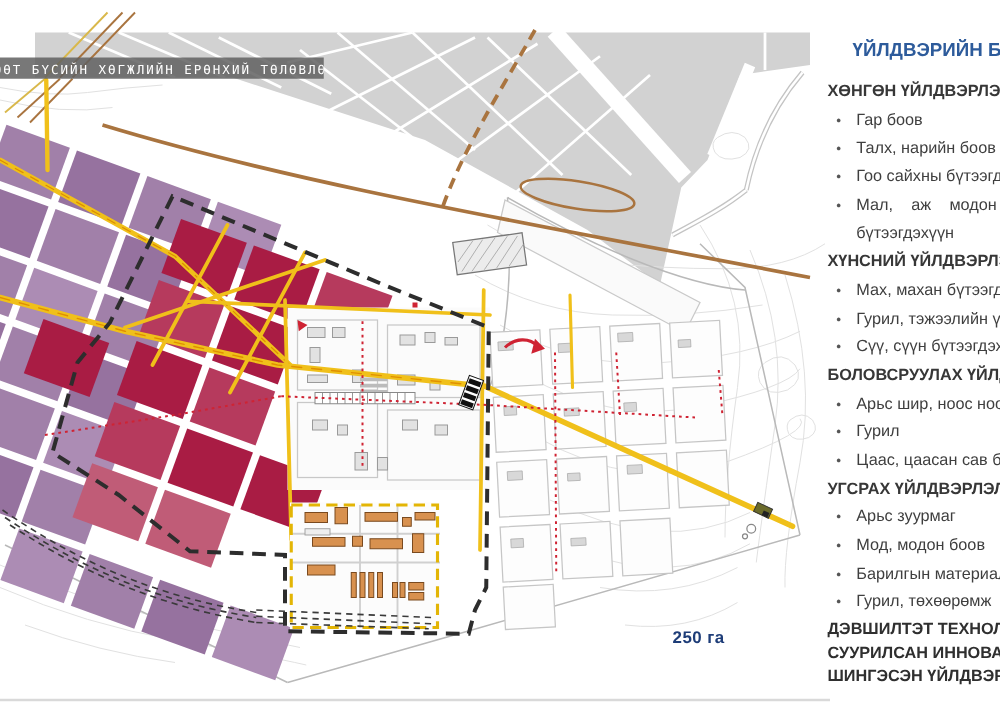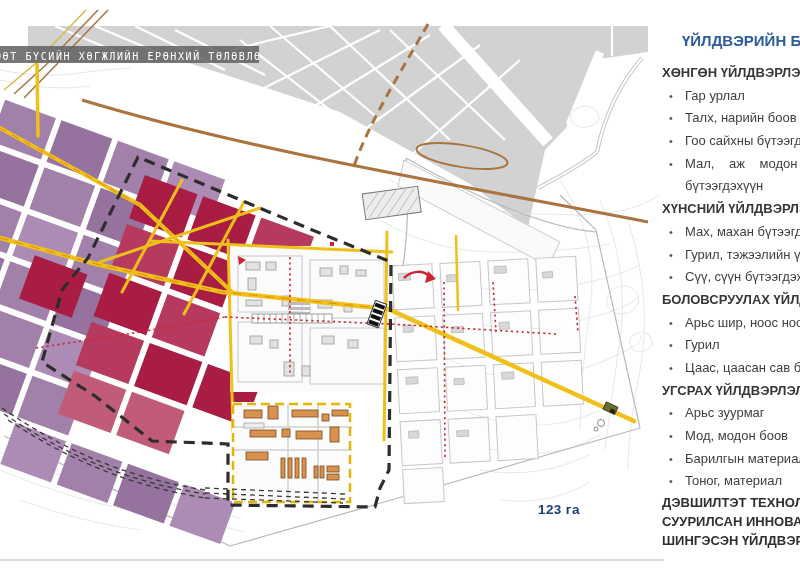--- a/index.html
+++ b/index.html
@@ -328,44 +328,44 @@
       <rect x="372" y="322" width="10" height="4" fill="#111111"></rect>
     </g>
 
     <path d="M0,560 L664,560" stroke="#d9d9d9" stroke-width="2"></path>
   </svg>
 
   <div class="banner">
     <span>ӨӨТ БҮСИЙН ХӨГЖЛИЙН ЕРӨНХИЙ ТӨЛӨВЛӨГӨӨ</span>
   </div>
 
-  <div class="area-label">123 га</div>
+  <div class="area-label">250 га</div>
 
   <div class="panel">
     <div class="panel-title">ҮЙЛДВЭРИЙН БҮС</div>
     <div>
         <div class="sec-heading">ХӨНГӨН ҮЙЛДВЭРЛЭЛ</div>
-        <div class="row"><span class="dot">•</span><span>Гар урлал</span></div>
+        <div class="row"><span class="dot">•</span><span>Гар боов</span></div>
         <div class="row"><span class="dot">•</span><span>Талх, нарийн боов</span></div>
         <div class="row"><span class="dot">•</span><span>Гоо сайхны бүтээгдэхүүн</span></div>
         <div class="row"><span class="dot">•</span><span class="wide">Мал, аж модон</span></div>
         <div class="row cont"><span>бүтээгдэхүүн</span></div>
         <div class="sec-heading">ХҮНСНИЙ ҮЙЛДВЭРЛЭЛ</div>
         <div class="row"><span class="dot">•</span><span>Мах, махан бүтээгдэхүүн</span></div>
         <div class="row"><span class="dot">•</span><span>Гурил, тэжээлийн үйлдвэр</span></div>
         <div class="row"><span class="dot">•</span><span>Сүү, сүүн бүтээгдэхүүн</span></div>
         <div class="sec-heading">БОЛОВСРУУЛАХ ҮЙЛДВЭРЛЭЛ</div>
         <div class="row"><span class="dot">•</span><span>Арьс шир, ноос ноолуур</span></div>
         <div class="row"><span class="dot">•</span><span>Гурил</span></div>
         <div class="row"><span class="dot">•</span><span>Цаас, цаасан сав баглаа</span></div>
         <div class="sec-heading">УГСРАХ ҮЙЛДВЭРЛЭЛ</div>
         <div class="row"><span class="dot">•</span><span>Арьс зуурмаг</span></div>
         <div class="row"><span class="dot">•</span><span>Мод, модон боов</span></div>
         <div class="row"><span class="dot">•</span><span>Барилгын материал</span></div>
-        <div class="row"><span class="dot">•</span><span>Тоног, материал</span></div>
+        <div class="row"><span class="dot">•</span><span>Гурил, төхөөрөмж</span></div>
       </div>
     <div>
         <div class="footer-line">ДЭВШИЛТЭТ ТЕХНОЛОГИД</div>
         <div class="footer-line">СУУРИЛСАН ИННОВАЦИ</div>
         <div class="footer-line">ШИНГЭСЭН ҮЙЛДВЭРЛЭЛ</div>
       </div>
   </div>
 
 </div>
 

